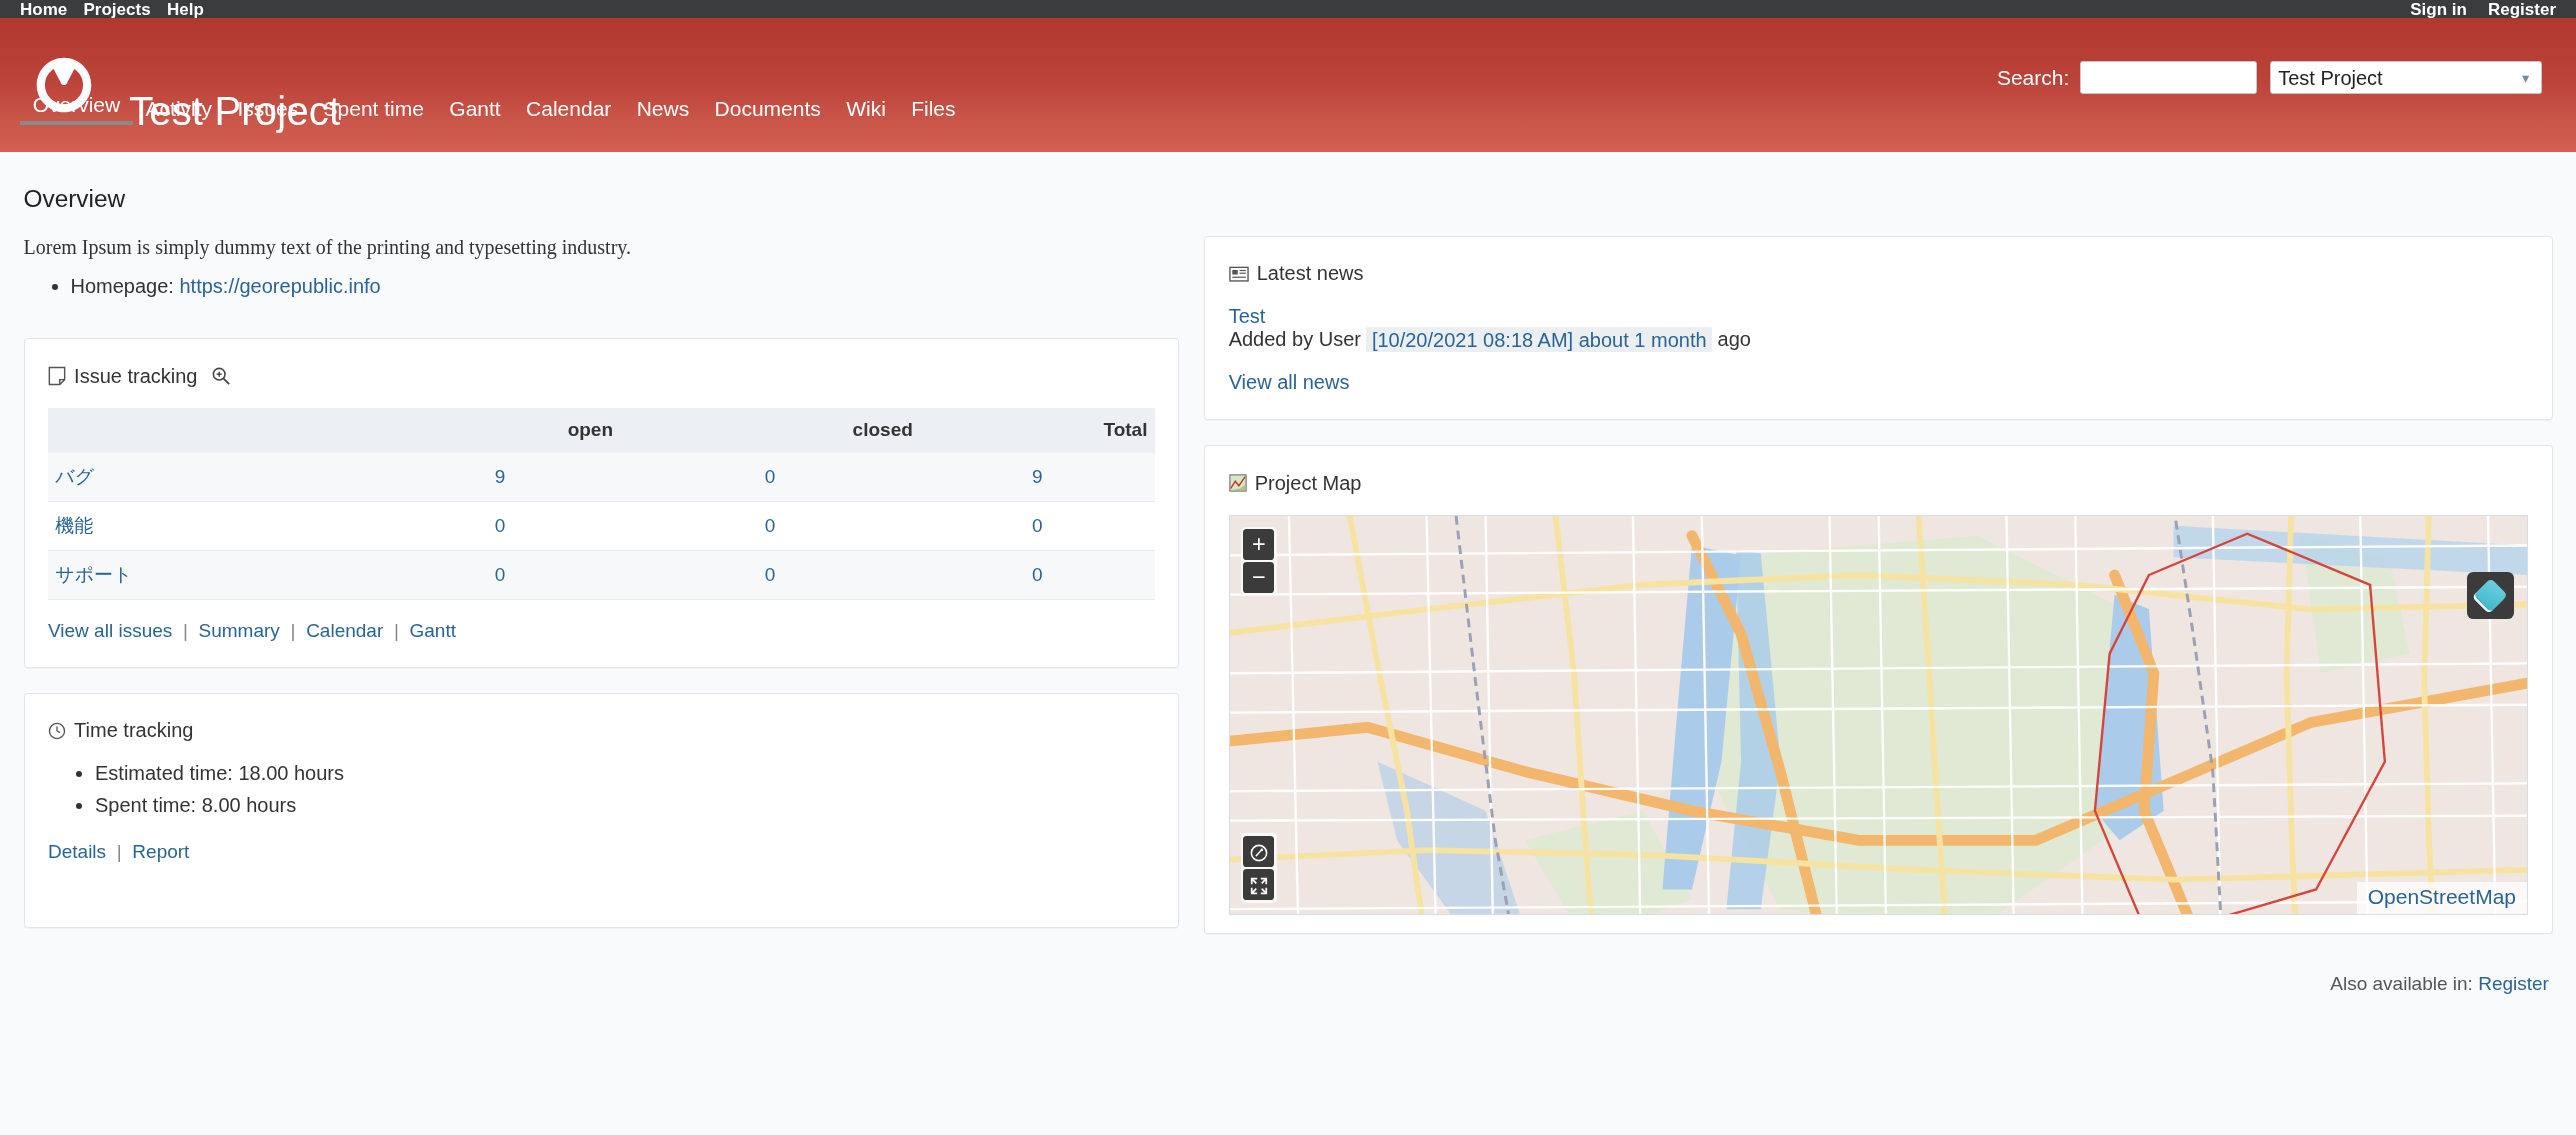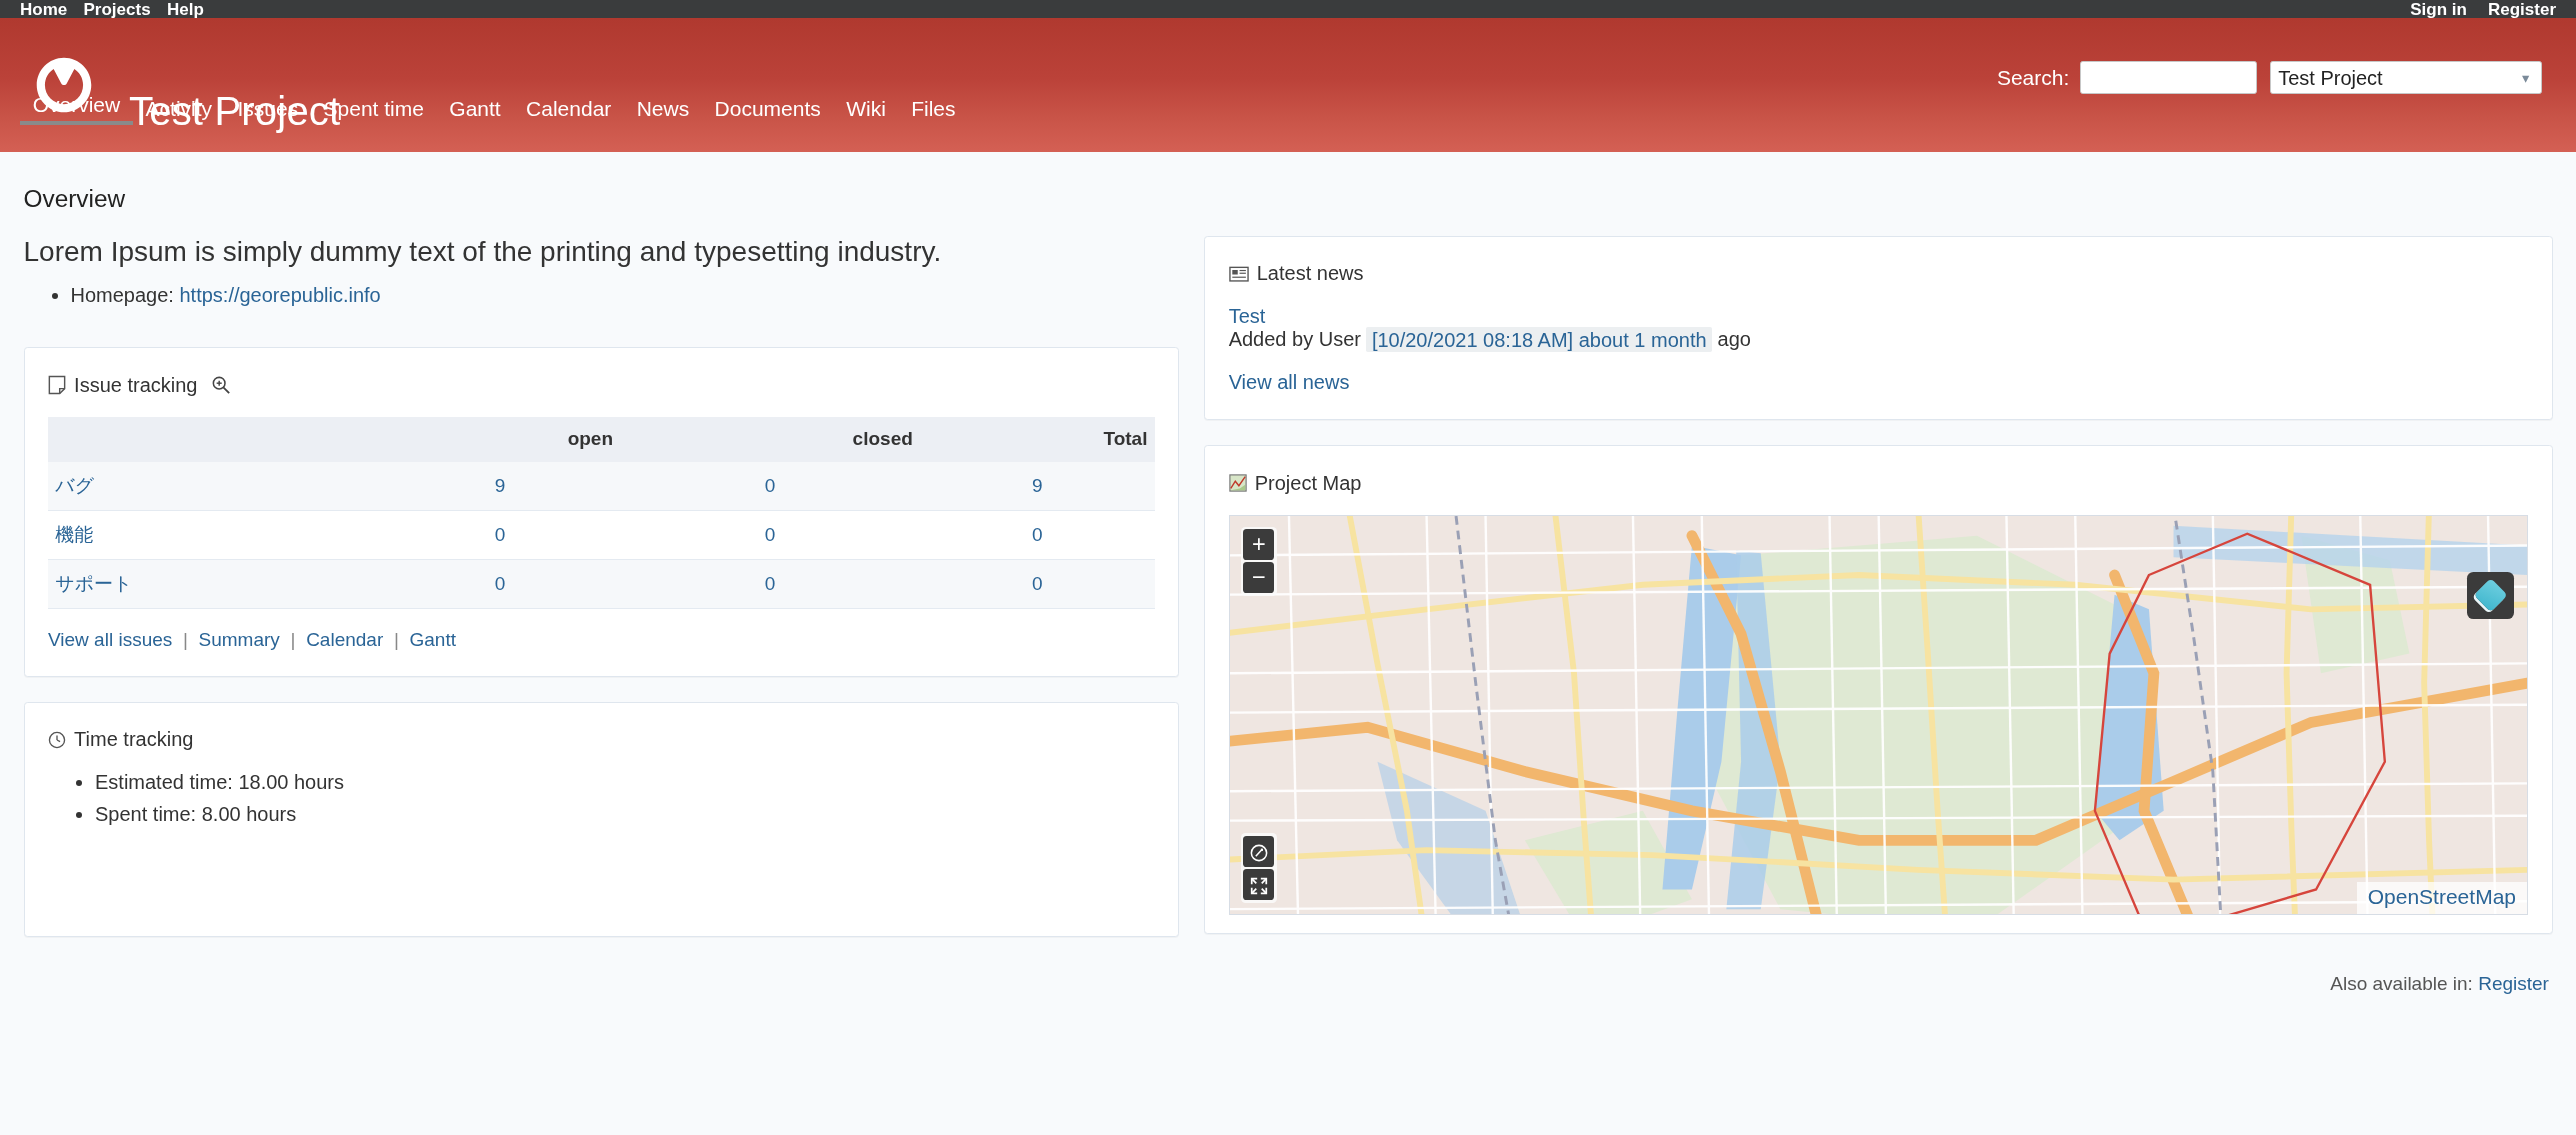--- a/index.html
+++ b/index.html
@@ -112,21 +112,21 @@
   h2.page-title {
     font-size: 24.4px;
     font-weight: normal;
     color: #222;
     margin: 12.7px 0 23.5px 0;
   }
   #cols { display: flex; align-items: flex-start; gap: 25px; }
   #splitcontentleft { width: 1265px; }
   #splitcontentright { width: 1476px; }
 
-  p.desc { font-size: 28px; color: #333; margin: 0 0 16.3px 0; }
+  p.desc { font-size: 20px; color: #333; margin: 0 0 16.3px 0; font-family: Liberation Serif, serif; }
   ul.homepage-list { margin: 0 0 40px 0; padding-left: 47px; }
   ul.homepage-list li { font-size: 20px; color: #333; margin-bottom: 3.6px; }
   a { color: #2a6496; text-decoration: none; }
 
   .box {
     background: #fff;
     border: 0.9px solid #dfe6ee;
     border-radius: 3.6px;
     box-shadow: 0 0.9px 0 rgba(0,0,0,.03);
     padding: 18px 23.5px 25px 23.5px;
@@ -411,20 +411,25 @@
             </svg>
           </span>
           <span>Time tracking</span>
         </h3>
 
         <ul class="time-list">
           <li>Estimated time: 18.00 hours</li>
           <li>Spent time: 8.00 hours</li>
         </ul>
 
+        <div class="contextual-links">
+          <a href="#">Details</a>
+          <span class="sep">|</span>
+          <a href="#">Report</a>
+        </div>
       </div>
 
     </div>
 
     <div id="splitcontentright">
 
       <div class="box">
         <h3>
           <span class="icon">
             <svg width="20" height="16.3" viewBox="0 0 22 18">

